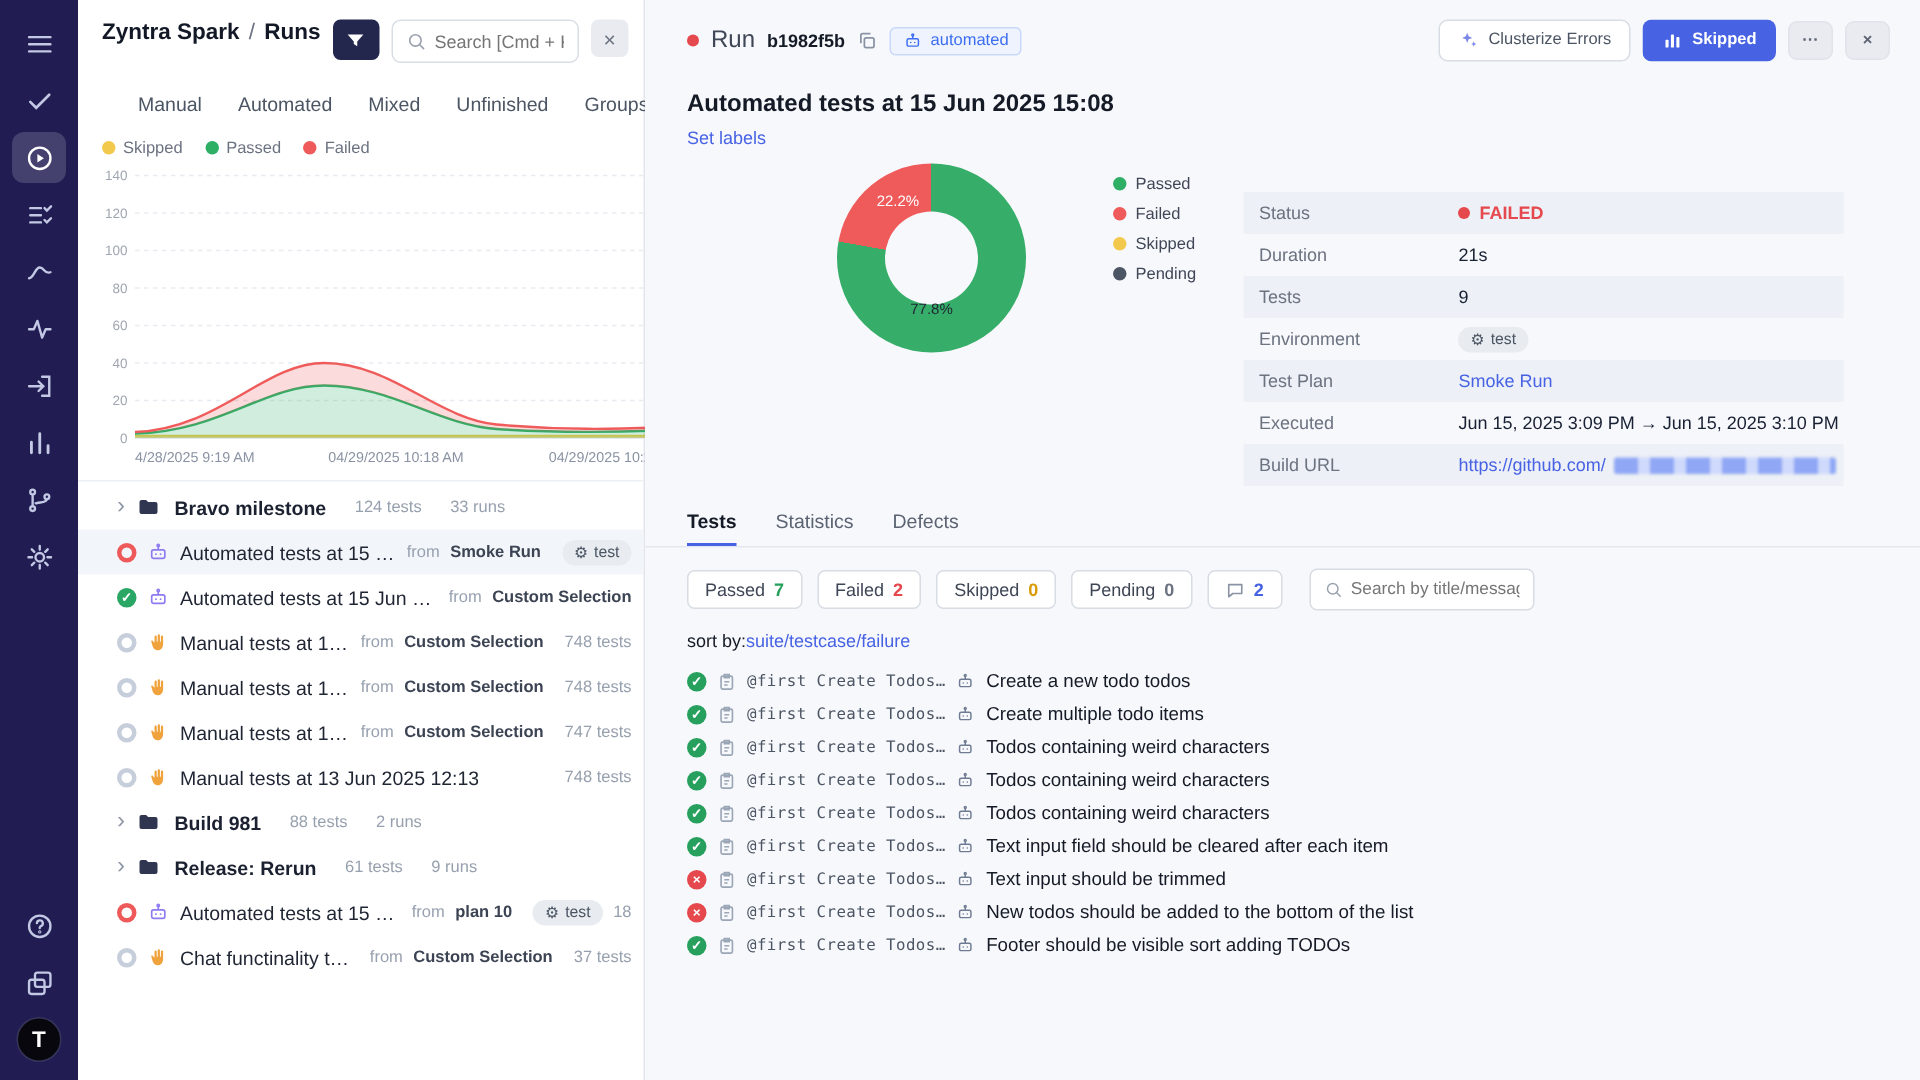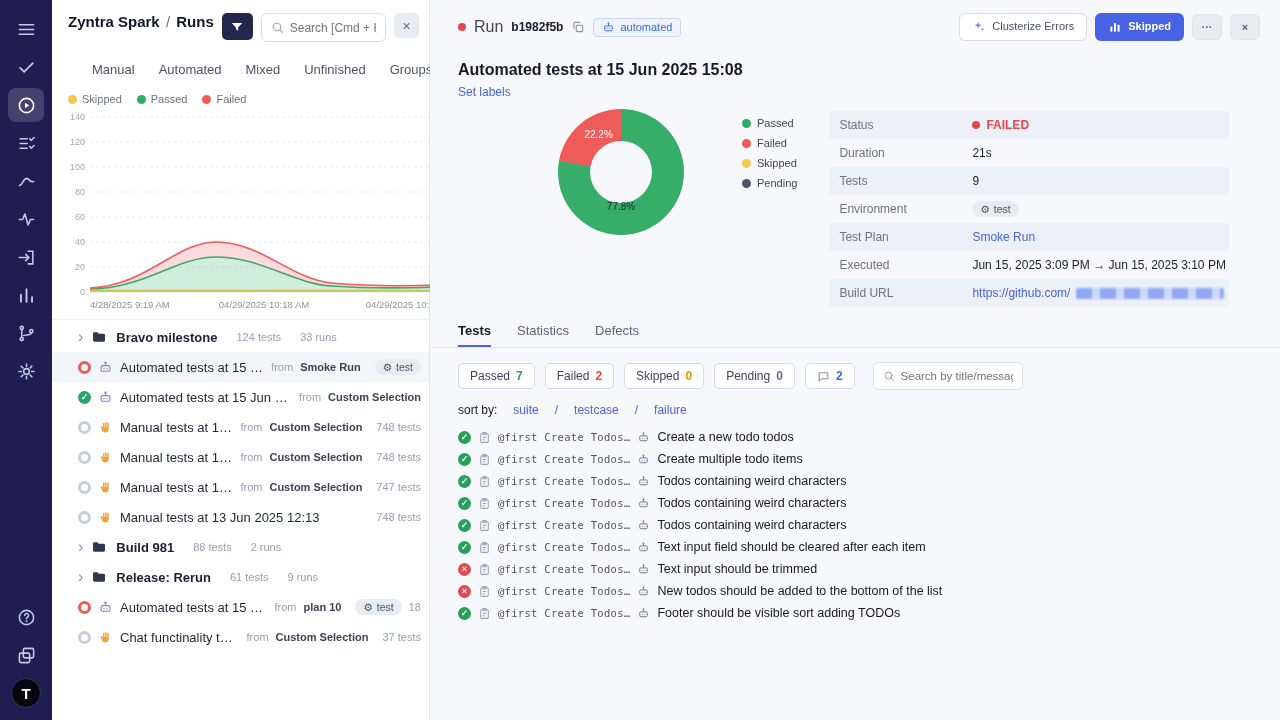--- a/index.html
+++ b/index.html
@@ -78,21 +78,21 @@
   .overview{display:flex;align-items:flex-start;padding:4px 20px 0 28px}
   .donutwrap{margin-left:100px;position:relative;width:126px;height:126px;flex:none}
   .donut{width:126px;height:126px;border-radius:50%;background:conic-gradient(#36ad68 0 77.8%,#ef5b5b 77.8% 100%)}
   .hole{position:absolute;left:50%;top:50%;transform:translate(-50%,-50%);width:62px;height:62px;border-radius:50%;background:#f7f8fb}
   .dlab{position:absolute;font-size:10px;font-weight:400}
   .dlab.failed{left:21%;top:16%;color:#fff}
   .dlab.passed{left:50%;top:73%;transform:translateX(-50%);color:#1f2533}
   .mlegend{margin-left:58px;margin-top:8px;display:flex;flex-direction:column;gap:8px;font-size:11px;color:#3f4656;flex:none}
   .mlegend .ldot{margin-right:6px}
 
-  .details{margin-left:32px;flex:1;max-width:400px;font-size:12px;margin-top:2px}
+  .details{margin-left:32px;flex:1;max-width:400px;font-size:12px;margin-top:19px}
   .drow{display:flex;align-items:center;min-height:28px;padding:3px 10px}
   .drow.alt{background:#edf0f6}
   .dlabel{width:133px;color:#6b7280;flex:none}
   .dvalue{color:#182033;display:flex;align-items:center;gap:6px;min-width:0;white-space:nowrap}
   .failed-txt{color:#e5484d;font-weight:700}
   .link{color:#4763e4;cursor:pointer;text-decoration:none}
   .redacted{width:148px;height:11px;border-radius:2px;background:repeating-linear-gradient(90deg,#8fa7f5 0 16px,#cfd9fb 16px 24px);filter:blur(1.2px);flex:none}
 
   .mtabs{display:flex;gap:26px;padding:14px 20px 0 28px;border-bottom:1px solid #e4e7ee;font-size:13px;color:#5b6372;margin-top:2px}
   .mtab{padding-bottom:9px;cursor:pointer}
@@ -100,21 +100,21 @@
 
   .chips{display:flex;align-items:center;gap:10px;padding:14px 20px 0 28px}
   .chip{display:flex;gap:6px;align-items:center;background:#fff;border:1px solid #d8dce4;border-radius:5px;padding:5px 11px;font-size:12px;color:#3f4656;cursor:pointer}
   .chip svg{width:13px;height:13px;color:#8a93a3}
   .cnt{font-weight:700}
   .cnt.green{color:#27a05d}.cnt.red{color:#e5484d}.cnt.amber{color:#d99a06}.cnt.gray{color:#6b7280}.cnt.blue{color:#4763e4}
   .msearch{margin-left:8px;display:flex;align-items:center;gap:6px;background:#fff;border:1px solid #d8dce4;border-radius:5px;height:28px;padding:0 9px;width:150px;color:#9aa1af}
   .msearch svg{width:12px;height:12px;flex:none}
   .msearch input{border:0;outline:0;width:100%;font-size:11.5px;background:transparent;font-family:"Liberation Sans",sans-serif}
 
-  .sortrow{padding:13px 20px 4px 28px;font-size:12px;color:#141a26;display:flex;gap:16px;align-items:flex-start}
+  .sortrow{padding:13px 20px 4px 28px;font-size:12px;color:#141a26;display:flex;gap:0;align-items:flex-start}
   .sortrow .slash{color:#4763e4}
 
   .tlist{padding:5px 20px 20px 28px;display:flex;flex-direction:column}
   .titem{display:flex;align-items:center;gap:7px;height:22px;cursor:pointer;white-space:nowrap}
   .tst{width:13px;height:13px;border-radius:50%;display:flex;align-items:center;justify-content:center;color:#fff;font-size:9px;font-weight:bold;flex:none}
   .tst.passed{background:#27a05d}
   .tst.failed{background:#e5484d}
   .fileic{color:#9aa5b5;width:13px;height:13px;flex:none}
   .mono{font-family:"DejaVu Sans Mono",monospace;font-size:10.5px;color:#4b5563;letter-spacing:.3px}
   .robot-sm{color:#6f7b93;width:13px;height:13px;flex:none}

